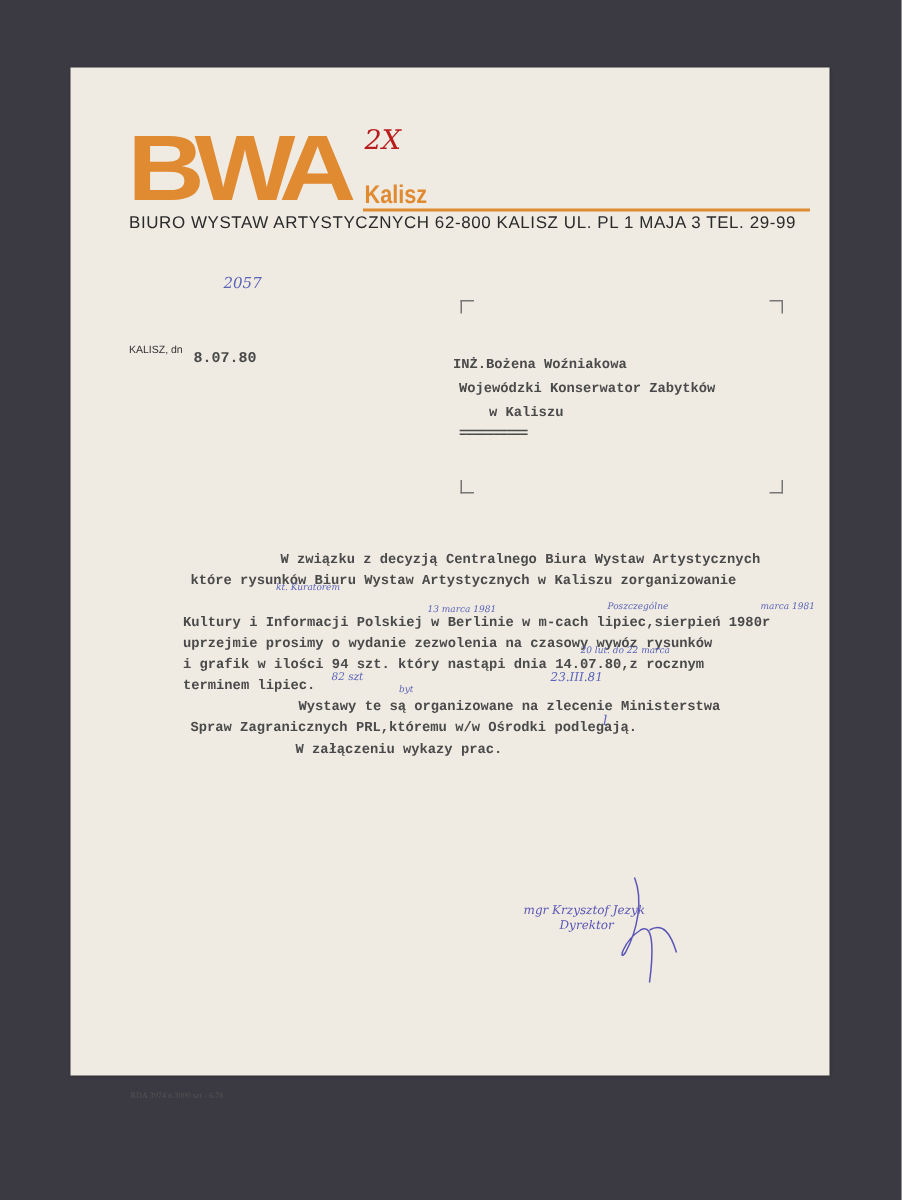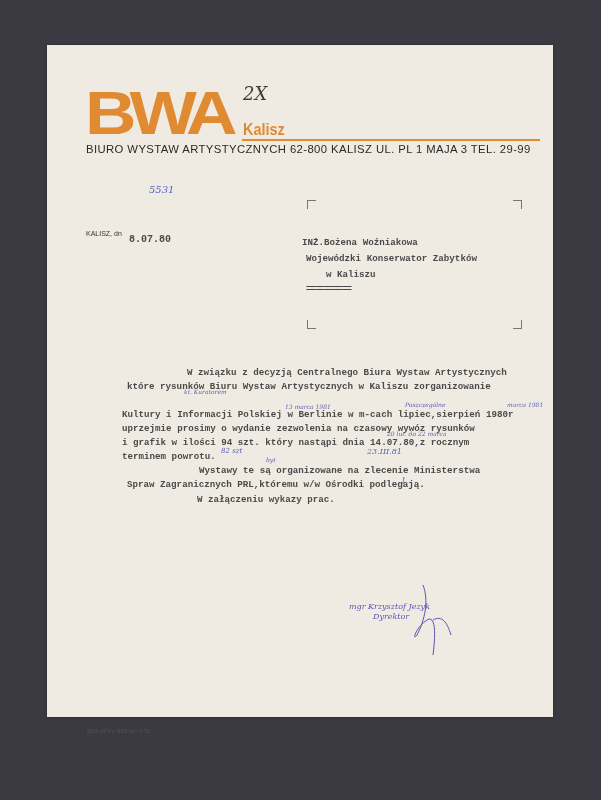--- a/index.html
+++ b/index.html
@@ -19,23 +19,23 @@
 </head>
 <body>
 
 <div class="paper">
 
   <div class="logo">BWA</div>
   <div class="kalisz-brand">Kalisz</div>
   <div class="orange-rule"></div>
   <div class="letterhead-line">BIURO WYSTAW ARTYSTYCZNYCH 62-800 KALISZ UL. PL 1 MAJA 3 TEL. 29-99</div>
 
-  <div class="hw" style="left:196px; top:38px; font-size:18px; color:#404040;">2X</div>
+  <div class="hw" style="left:196px; top:38px; font-size:18px; color:#b91c1c;">2X</div>
 
-  <div class="hw" style="left:102px; top:139px; font-size:10px;">5531</div>
+  <div class="hw" style="left:102px; top:139px; font-size:10px;">2057</div>
   <div class="small" style="left:39px; top:185px;">KALISZ, dn</div>
   <div class="tw" style="left:82px; top:189px; font-size:10px;">8.07.80</div>
 
   <div class="corner" style="left:260px; top:155px; border-top-width:1px; border-left-width:1px;"></div>
   <div class="corner" style="left:466px; top:155px; border-top-width:1px; border-right-width:1px;"></div>
   <div class="corner" style="left:260px; top:275px; border-bottom-width:1px; border-left-width:1px;"></div>
   <div class="corner" style="left:466px; top:275px; border-bottom-width:1px; border-right-width:1px;"></div>
 
   <div class="tw" style="left:255px; top:192px;">INŻ.Bożena Woźniakowa</div>
   <div class="tw" style="left:259px; top:208px;">Wojewódzki Konserwator Zabytków</div>
@@ -49,21 +49,21 @@
   <div class="hw" style="left:358px; top:356px; font-size:6px;">Poszczególne</div>
   <div class="hw" style="left:460px; top:356px; font-size:6px;">marca 1981</div>
   <div class="tw" style="left:75px; top:364px;">
     <span>Kultury i Informacji Polskiej w Berlinie w m-cach lipiec,sierpień 1980r</span>
   </div>
   <div class="tw" style="left:75px; top:378px;">uprzejmie prosimy o wydanie zezwolenia na czasowy wywóz rysunków</div>
   <div class="hw" style="left:340px; top:385px; font-size:6px;">20 lut. do 22 marca</div>
   <div class="tw" style="left:75px; top:392px;">i grafik w ilości 94 szt. który nastąpi dnia 14.07.80,z rocznym</div>
   <div class="hw" style="left:174px; top:402px; font-size:7px;">82 szt</div>
   <div class="hw" style="left:320px; top:402px; font-size:8px;">23.III.81</div>
-  <div class="tw" style="left:75px; top:406px;">terminem powrotu.</div>
+  <div class="tw" style="left:75px; top:406px;">terminem lipiec.</div>
   <div class="hw" style="left:219px; top:411px; font-size:6px;">byt</div>
   <div class="tw" style="left:152px; top:420px;font-family:Liberation Mono, monospace;">Wystawy te są organizowane na zlecenie Ministerstwa</div>
   <div class="tw" style="left:80px; top:434px;text-align:center;">Spraw Zagranicznych PRL,któremu w/w Ośrodki podlegają.</div>
   <div class="hw" style="left:355px; top:431px; font-size:9px;">l</div>
   <div class="tw" style="left:150px; top:449px;">W załączeniu wykazy prac.</div>
 
   <div class="sig-stamp" style="left:302px; top:557px;">mgr Krzysztof Jezyk</div>
   <div class="sig-stamp" style="left:326px; top:567px;">Dyrektor</div>
   <svg style="position:absolute; left:360px; top:535px;" width="70" height="80">
     <path d="M16 5 C22 20, 18 40, 10 55 C5 62, 8 48, 20 40 C30 34, 28 60, 26 75 M26 40 C35 35, 40 42, 44 55" fill="none" stroke="#5b55b5" stroke-width="1"></path>

